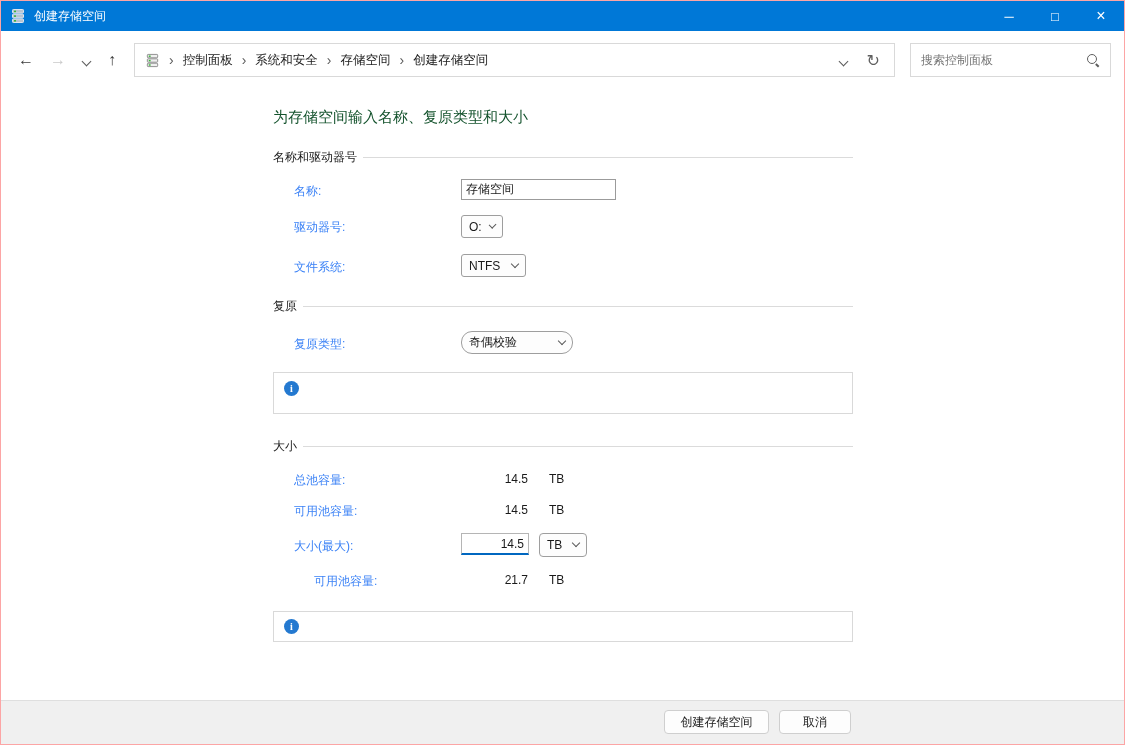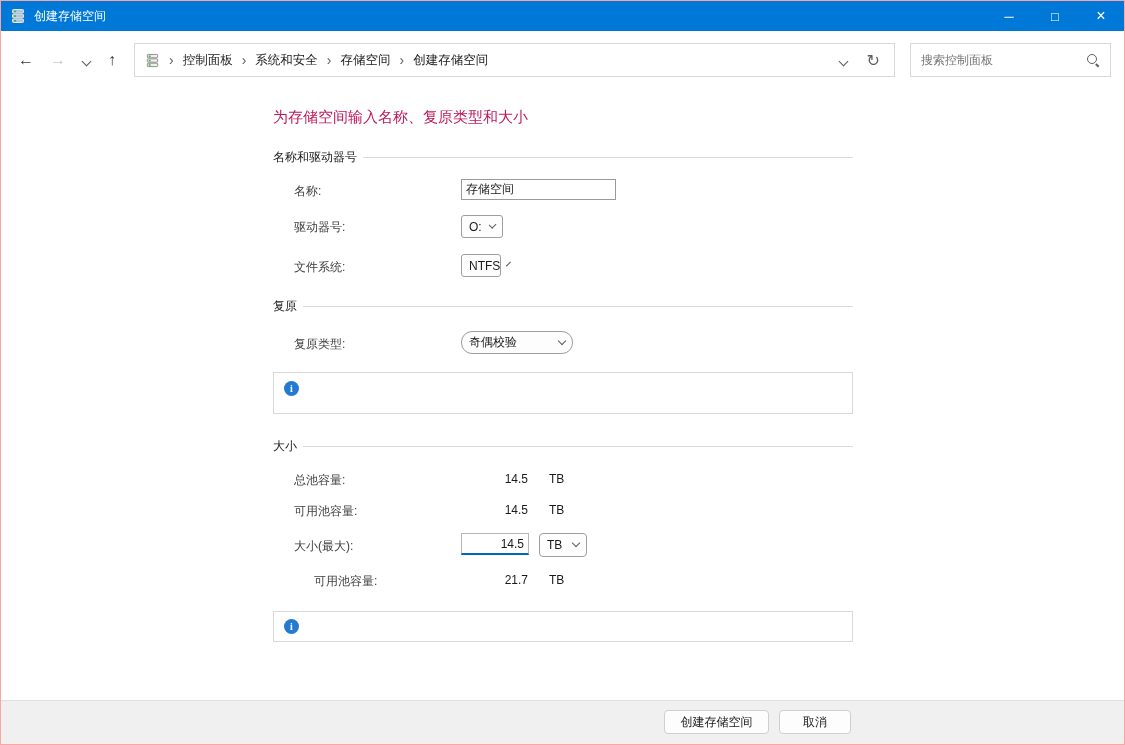--- a/index.html
+++ b/index.html
@@ -52,24 +52,24 @@
   .magnifier { position:relative; width:14px; height:14px; }
   .magnifier::before {
     content:""; position:absolute; left:1px; top:1px; width:8px; height:8px;
     border:1.4px solid #5f5f5f; border-radius:50%;
   }
   .magnifier::after {
     content:""; position:absolute; left:10px; top:10px; width:4px; height:1.6px;
     background:#5f5f5f; transform:rotate(45deg); transform-origin:left center;
   }
   
-  .heading { position:absolute; left:272px; top:107px; font-size:15px; color:#be185d; }
+  .heading { position:absolute; left:272px; top:107px; font-size:15px; color:#14532d; }
   .section-head { position:absolute; left:272px; width:580px; display:flex; align-items:center; font-size:12px; }
   .section-head .line { flex:1; height:1px; background:#dbdbdb; margin-left:6px; }
-  .field-label { position:absolute; left:293px; font-size:12px; color:#404040; }
+  .field-label { position:absolute; left:293px; font-size:12px; color:#3b82f6; }
   .text-input {
     position:absolute; left:460px; width:155px; height:21px; border:1px solid #9b9b9b;
     font-size:12px; padding:0 4px; font-family:"Liberation Sans","DejaVu Sans",sans-serif;
     outline:none; color:#1a1a1a;
   }
   .combo {
     position:absolute; left:460px; height:23px; border:1px solid #9e9e9e; border-radius:3px;
     background:#fdfdfd; display:flex; align-items:center; justify-content:space-between;
     font-size:12px; padding:0 7px; color:#1a1a1a; cursor:default;
   }
@@ -187,21 +187,21 @@
   <div class="field-label" style="top:182px;">名称:</div>
   <input class="text-input" style="top: 178px;" value="存储空间">
 
   <div class="field-label" style="top:218px;">驱动器号:</div>
   <div class="combo" style="top:214px; width:42px;">
     <span>O:</span>
     <span class="chev"></span>
   </div>
 
   <div class="field-label" style="top:258px;">文件系统:</div>
-  <div class="combo" style="top:253px; width:40px;">
+  <div class="combo" style="top:253px; width:65px;">
     <span>NTFS</span>
     <span class="chev"></span>
   </div>
 
   <div class="section-head" style="top:297px;">
     <span>复原</span>
     <span class="line"></span>
   </div>
 
   <div class="field-label" style="top:335px;">复原类型:</div>

